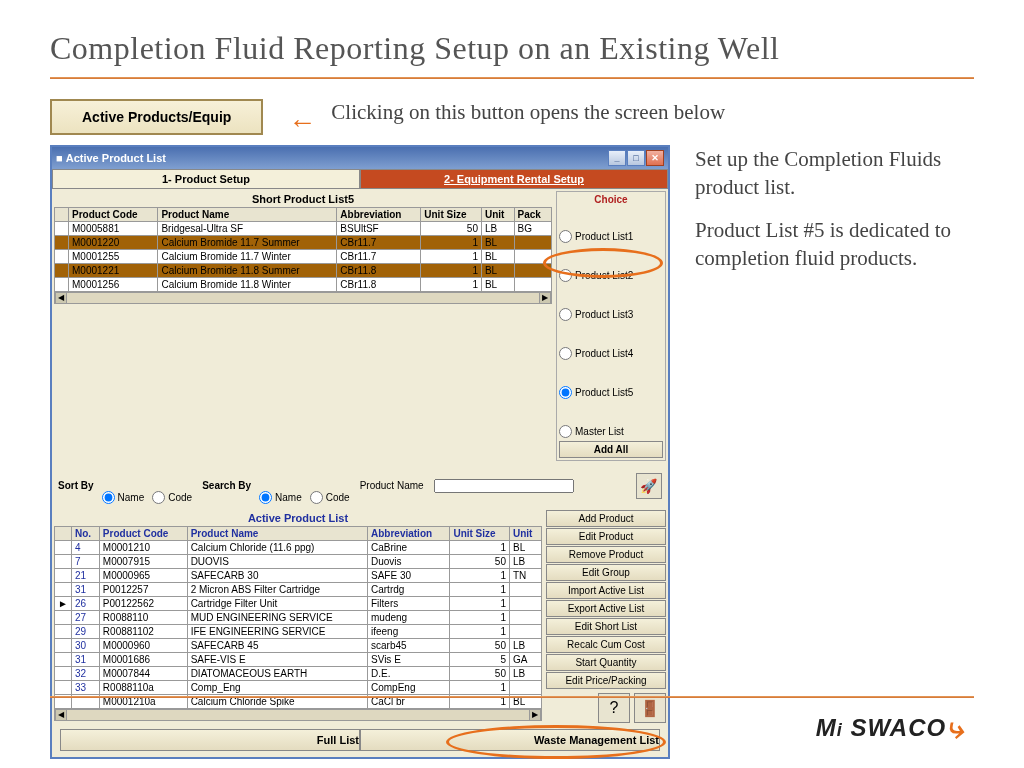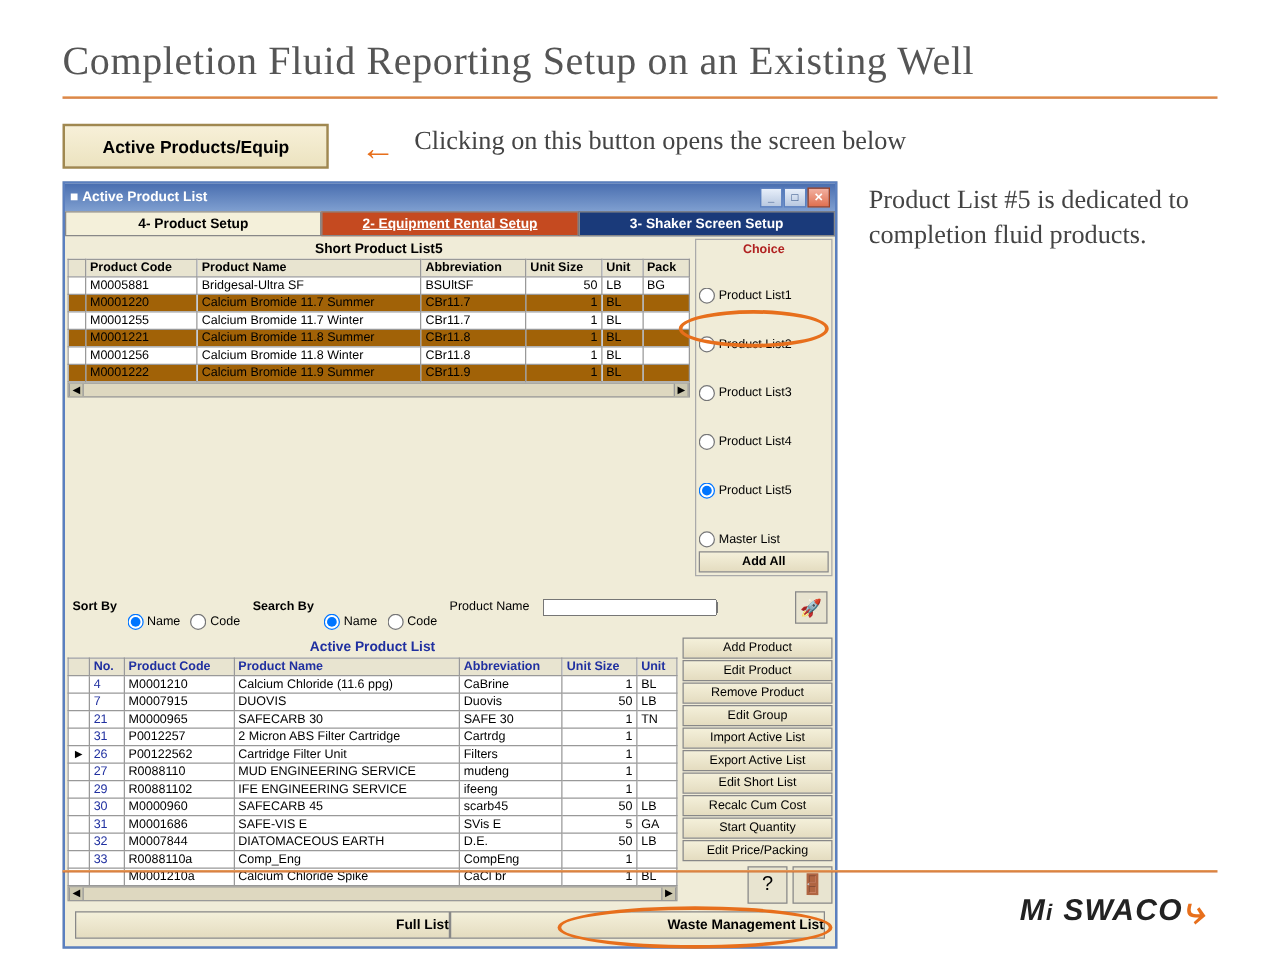--- a/index.html
+++ b/index.html
@@ -177,23 +177,22 @@
   <div class="window">
     <div class="titlebar">
       <span>■</span>&nbsp;
       <span>Active Product List</span>
       <span class="spacer"></span>
       <span class="winbtn">_</span>
       <span class="winbtn">□</span>
       <span class="winbtn close">✕</span>
     </div>
     <div class="tabs">
-      <div class="tab tab1">4- Product Setup</div>
+      <div class="tab tab1">1- Product Setup</div>
       <div class="tab tab2">2- Equipment Rental Setup</div>
-      <div class="tab tab3">3- Shaker Screen Setup</div>
     </div>
 
     <div class="upper-area">
       <div class="short-list-area">
         <div class="splh">Short Product List5</div>
         <table class="grid">
           <thead>
               <tr id="short-head">
                 <th style="width:14px"></th>
                 <th>Product Code</th>
@@ -239,29 +238,20 @@
                 <td>CBr11.8</td>
                 <td class="num">1</td>
                 <td>BL</td>
                 <td></td>
               </tr>
               <tr>
                 <td></td>
                 <td>M0001256</td>
                 <td>Calcium Bromide 11.8 Winter</td>
                 <td>CBr11.8</td>
-                <td class="num">1</td>
-                <td>BL</td>
-                <td></td>
-              </tr>
-              <tr class="sel">
-                <td></td>
-                <td>M0001222</td>
-                <td>Calcium Bromide 11.9 Summer</td>
-                <td>CBr11.9</td>
                 <td class="num">1</td>
                 <td>BL</td>
                 <td></td>
               </tr>
             </tbody>
         </table>
         <div class="scroll-strip">
             <span>◀</span>
             <span>▶</span>
           </div>
@@ -459,18 +449,19 @@
     </div>
 
     <div class="bottom-tabs">
       <div class="btab">Full List</div>
       <div class="btab">Waste Management List</div>
       <div class="highlight-oval" style="right:2px; bottom:-2px; width:220px; height:34px;"></div>
     </div>
   </div>
 
   <div class="side-text">
+    <p>Set up the Completion Fluids product list.</p>
     <p>Product List #5 is dedicated to completion fluid products.</p>
   </div>
 </div>
 
 <div class="foot-rule"></div>
 <div class="logo">M<span style="font-size:18px;">i</span> SWACO<span class="arc">⤷</span></div>
 
 </body></html>

